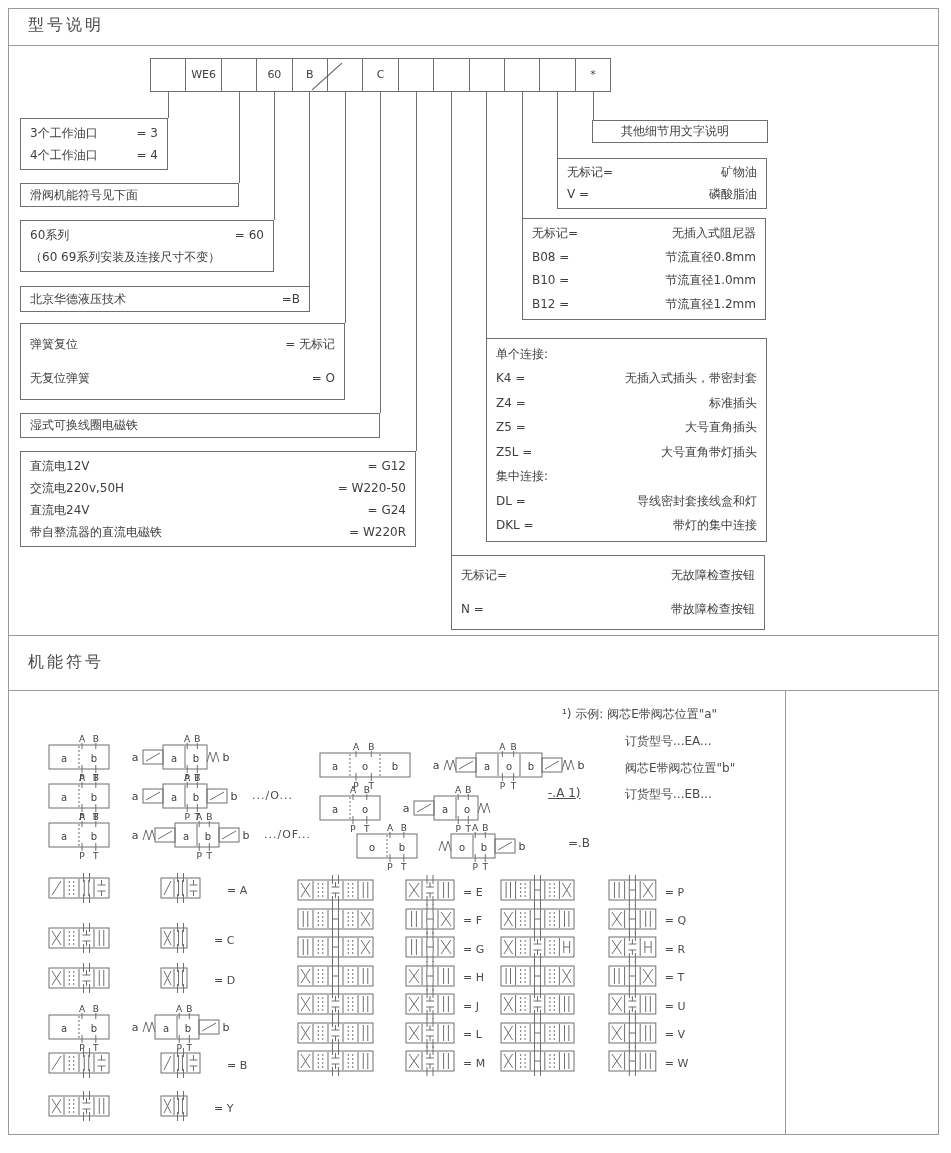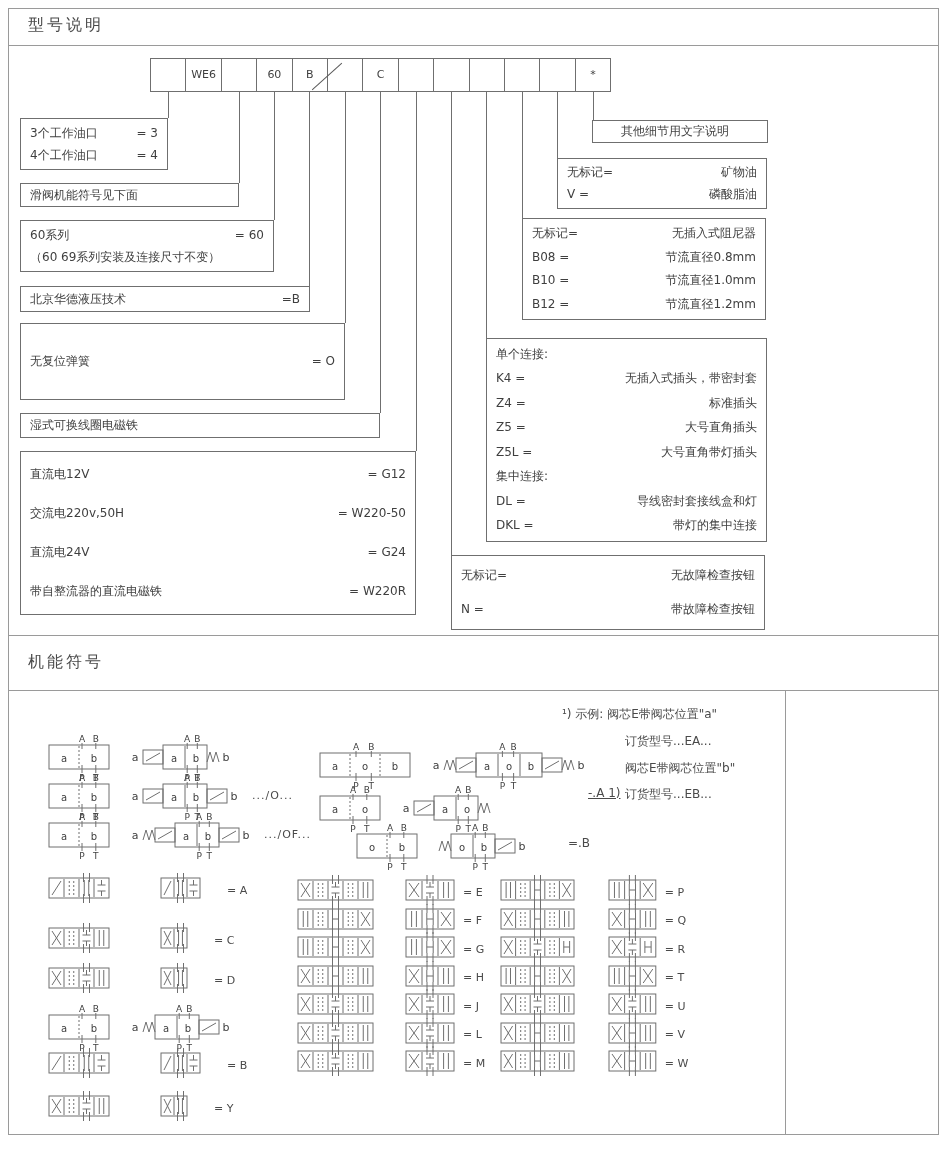--- a/index.html
+++ b/index.html
@@ -98,30 +98,34 @@
         </div>
       </div>
       <div class="xbox" style="left:20px;top:286px;width:290px;height:26px;">
         <div class="xrow">
           <span>北京华德液压技术</span>
           <span>=B</span>
         </div>
       </div>
       <div class="xbox" style="left:20px;top:323px;width:325px;height:77px;">
         <div class="xrow">
+          <span>弹簧复位</span>
+          <span>= 无标记</span>
+        </div>
+        <div class="xrow">
           <span>无复位弹簧</span>
           <span>= O</span>
         </div>
       </div>
       <div class="xbox" style="left:20px;top:413px;width:360px;height:25px;">
         <div class="xrow">
           <span>湿式可换线圈电磁铁</span>
         </div>
       </div>
-      <div class="xbox" style="left:20px;top:451px;width:396px;height:164px;">
+      <div class="xbox" style="left:20px;top:451px;width:396px;height:96px;">
         <div class="xrow">
           <span>直流电12V</span>
           <span>= G12</span>
         </div>
         <div class="xrow">
           <span>交流电220v,50H</span>
           <span>= W220-50</span>
         </div>
         <div class="xrow">
           <span>直流电24V</span>
@@ -1310,16 +1314,16 @@
             <line x1="27.400000000000002" y1="21" x2="27.400000000000002" y2="30" stroke="#6f6f6f" stroke-width="1"></line>
           </svg></span>
         <span style="display:inline-block;width:8px;"></span>
         <span class="symlabel">= W</span>
       </div>
     </div>
 
   <div class="note" style="left:562px;top:706px;">¹) 示例: 阀芯E带阀芯位置"a"</div>
   <div class="note" style="left:625px;top:733px;">订货型号...EA...</div>
   <div class="note" style="left:625px;top:760px;">阀芯E带阀芯位置"b"</div>
-  <div class="note" style="left:588px;top:786px;text-decoration:underline;">-.A 1)</div>
+  <div class="note" style="left:548px;top:786px;text-decoration:underline;">-.A 1)</div>
   <div class="note" style="left:625px;top:786px;">订货型号...EB...</div>
   <div class="note" style="left:568px;top:836px;">=.B</div>
 </div>
 
 </body></html>

